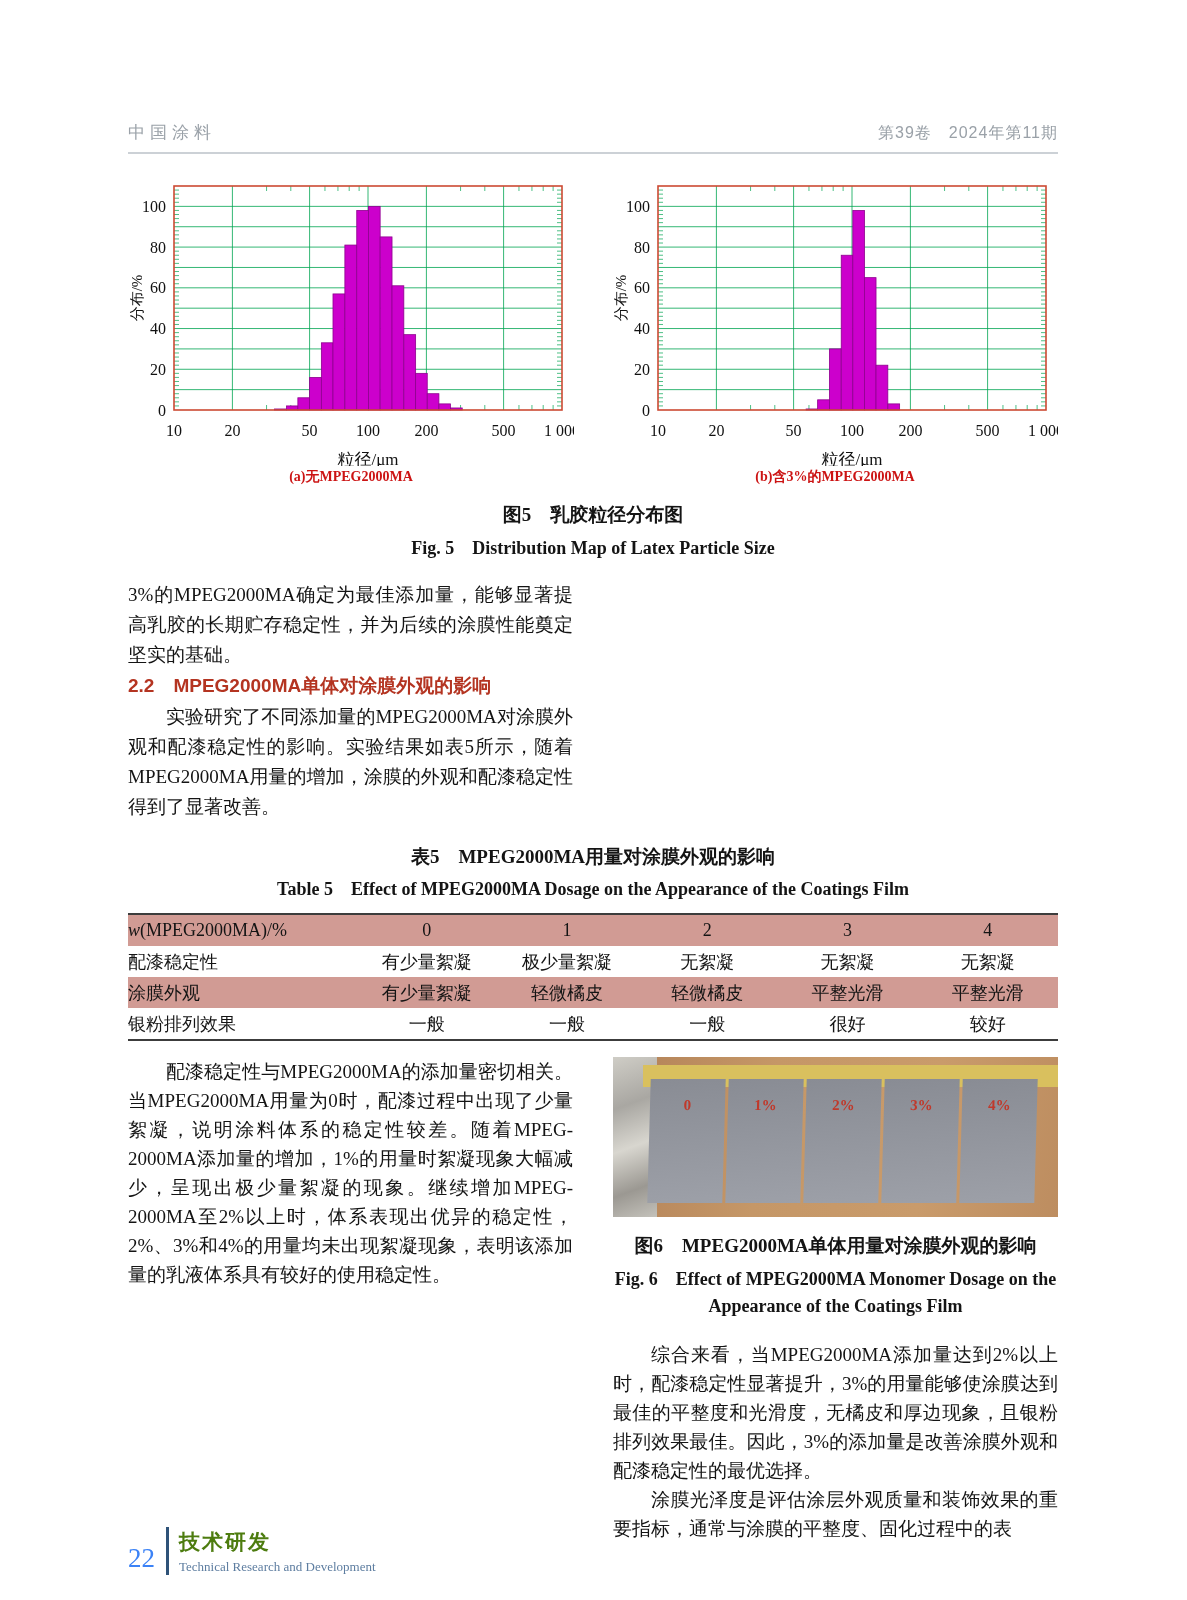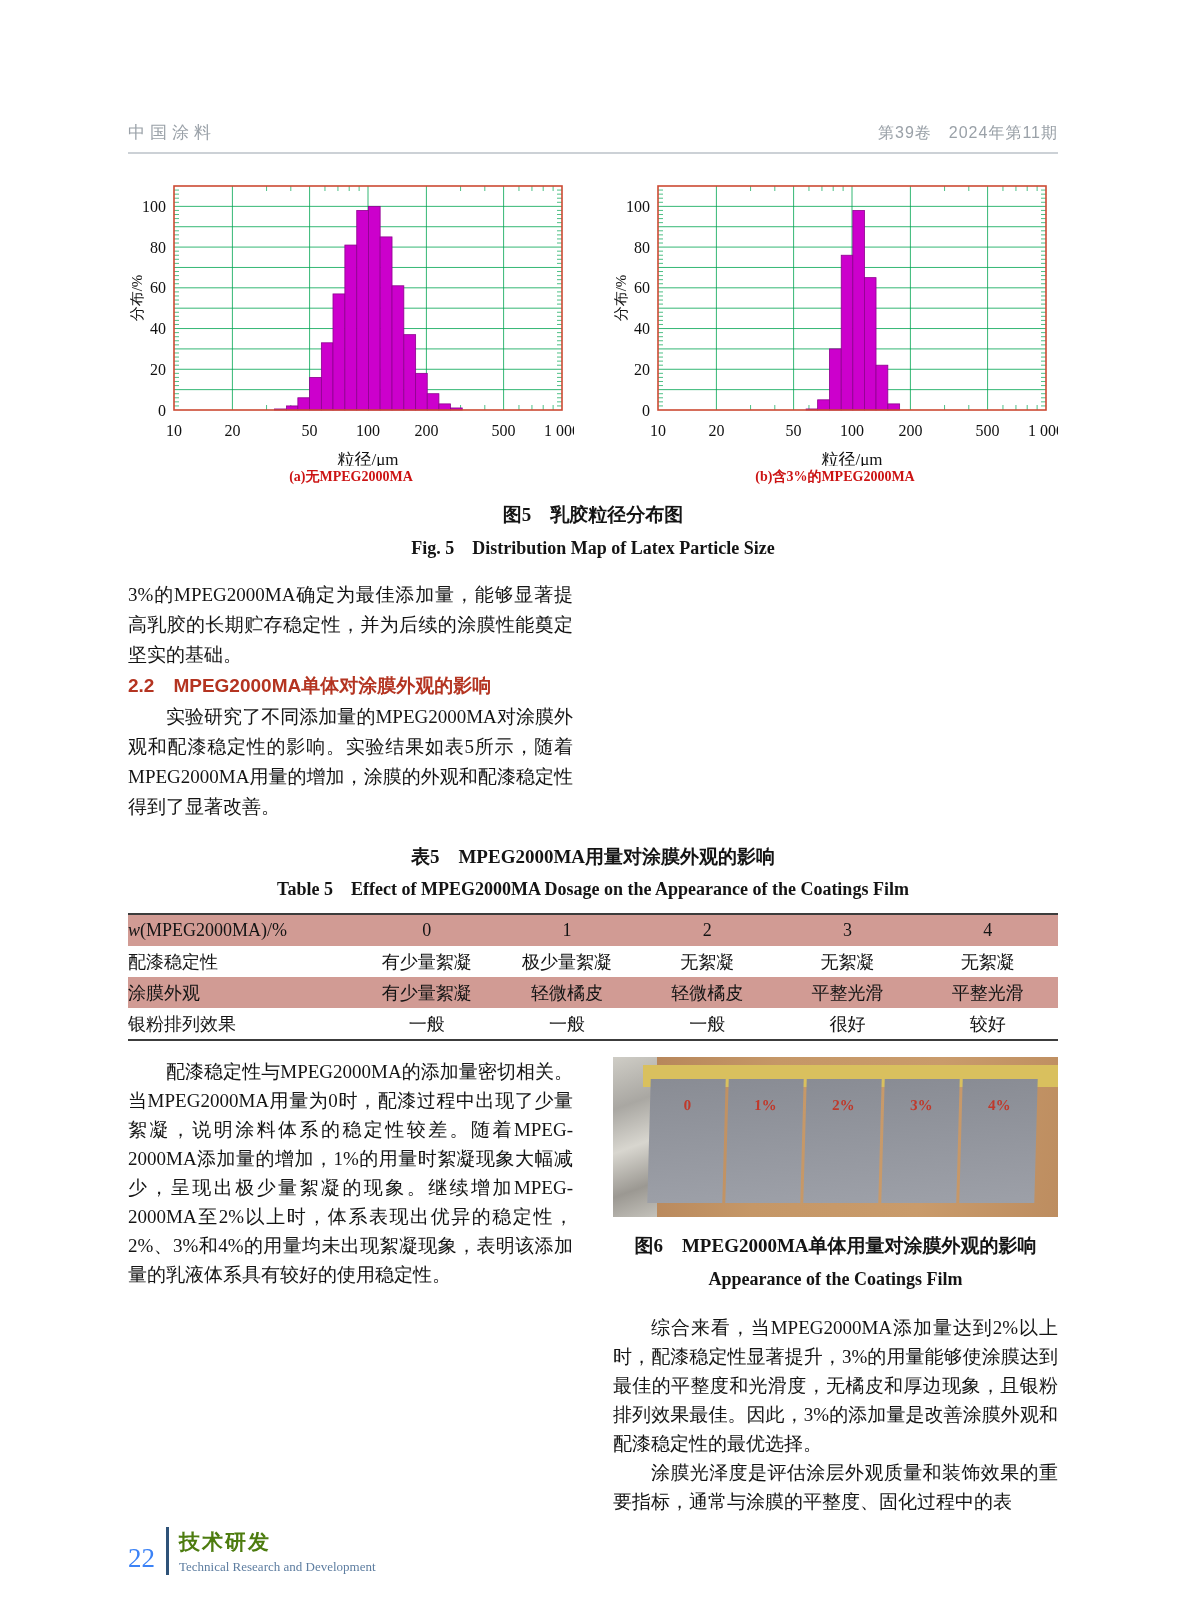--- a/index.html
+++ b/index.html
@@ -474,20 +474,21 @@
             </div>
           <div class="panel" style="left:270px;">
               <span class="plabel">3%</span>
             </div>
           <div class="panel" style="left:348px;">
               <span class="plabel">4%</span>
             </div>
         </div>
         <div class="fig6cap-zh">图6　MPEG2000MA单体用量对涂膜外观的影响</div>
         <div class="fig6cap-en">
+          <div>Fig. 6　Effect of MPEG2000MA Monomer Dosage on the</div>
           <div>Appearance of the Coatings Film</div>
         </div>
         <p class="indent" style="margin-top:20px;">综合来看，当MPEG2000MA添加量达到2%以上时，配漆稳定性显著提升，3%的用量能够使涂膜达到最佳的平整度和光滑度，无橘皮和厚边现象，且银粉排列效果最佳。因此，3%的添加量是改善涂膜外观和配漆稳定性的最优选择。</p>
         <p class="indent">涂膜光泽度是评估涂层外观质量和装饰效果的重要指标，通常与涂膜的平整度、固化过程中的表</p>
       </div>
     </div>
   </div>
 
   <div class="footer">
     <span class="pagenum">22</span>

